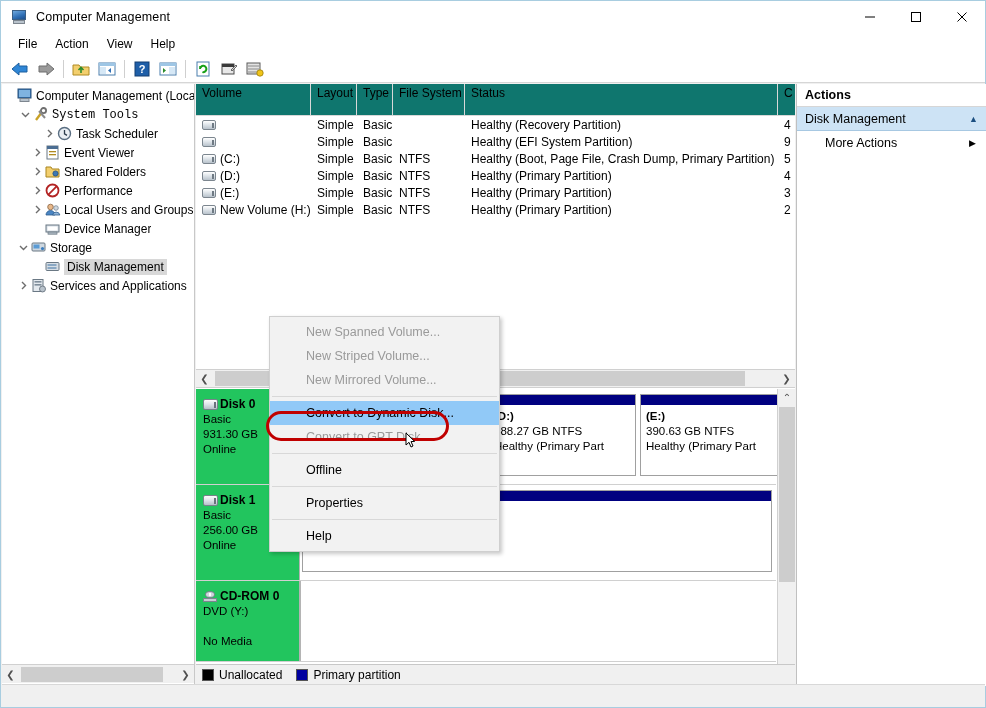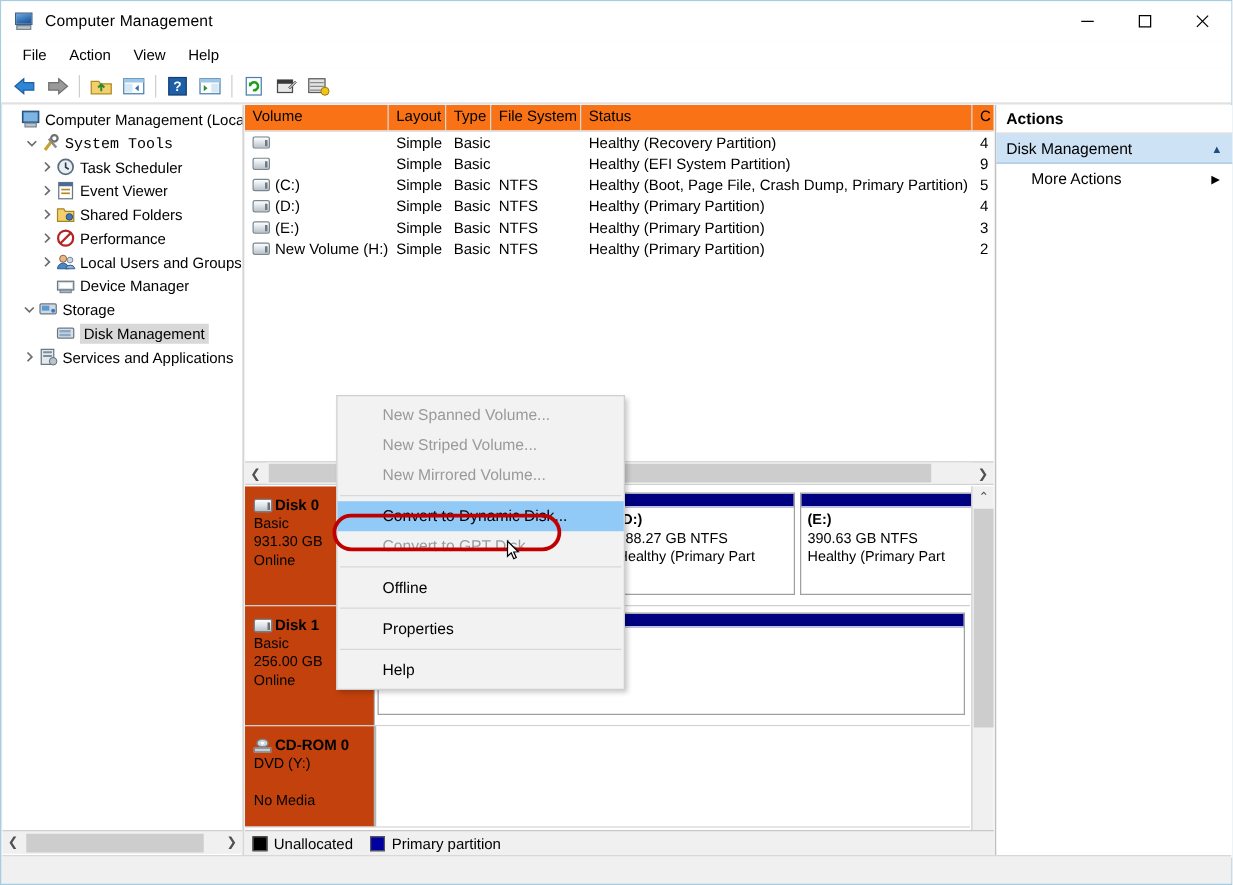--- a/index.html
+++ b/index.html
@@ -127,22 +127,22 @@
   
   .center-pane {
     position: absolute; left: 195px; top: 83px;
     width: 599px; height: 602px;
     background: #ffffff;
     overflow: hidden;
   }
 
   
   .vol-head {
-    display: flex; height: 21px;
-    background: #f97316; border-bottom: 1px solid #d8d8d8;
+    display: flex; height: 32px;
+    background: #0f766e; border-bottom: 1px solid #d8d8d8;
     font-size: 12px; color: #000;
   }
   .vol-head .hc {
     border-right: 1px solid #d8d8d8;
     padding: 2px 0 0 6px;
     overflow: hidden; white-space: nowrap;
   }
   .vol-row {
     display: flex; height: 17px; font-size: 12px; color: #000;
     align-items: center;
@@ -172,21 +172,21 @@
   .graph-view {
     position: absolute; left: 0; top: 305px;
     width: 599px; height: 297px;
     background: #ffffff;
     overflow: hidden;
   }
   .disk-rows { position: absolute; left: 0; top: 0; width: 580px; }
   .disk-row { display: flex; border-bottom: 1px solid #d0d0d0; }
   .disk-info {
     width: 104px; flex: none;
-    background: #c2410c;
+    background: #22c55e;
     border-right: 1px solid #b4b4b4;
     padding: 8px 0 6px 7px;
     font-size: 11.5px; color: #000; line-height: 15px;
   }
   .disk-info .dtitle { font-weight: bold; font-size: 12px; display: flex; align-items: center; }
   .disk-glyph {
     width: 15px; height: 11px; flex: none; margin-right: 2px;
     background: linear-gradient(180deg,#fdfdfd 0%, #dde3e9 50%, #b6c0c9 100%);
     border: 1px solid #78828b; border-radius: 2px; position: relative;
   }
@@ -421,21 +421,21 @@
           </div>
           <div class="tico">
             <svg width="16" height="15" viewBox="0 0 16 15">
               <path d="M3 13 L9 5" stroke="#c9a227" stroke-width="2.4"></path>
               <circle cx="10.5" cy="3.6" r="2.6" fill="none" stroke="#6f6f6f" stroke-width="1.8"></circle>
               <path d="M12 11 L6 4" stroke="#8a8a8a" stroke-width="2"></path>
             </svg>
           </div>
           <div class="tlabel">System Tools</div>
         </div>
-        <div class="tnode" style="padding-left: 28px; text-align: right;">
+        <div class="tnode" style="padding-left: 40px; text-align: right;">
           <div class="exp">
             <svg width="9" height="9" viewBox="0 0 9 9">
               <path d="M3 1 L6.5 4.5 L3 8" fill="none" stroke="#6d6d6d" stroke-width="1.4"></path>
             </svg>
           </div>
           <div class="tico">
             <svg width="16" height="15" viewBox="0 0 16 15">
               <circle cx="7.5" cy="7.5" r="6" fill="#e9eef3" stroke="#5a6e82" stroke-width="1.4"></circle>
               <path d="M7.5 4 L7.5 7.8 L10 9.4" stroke="#2b3b4b" stroke-width="1.3" fill="none"></path>
             </svg>

